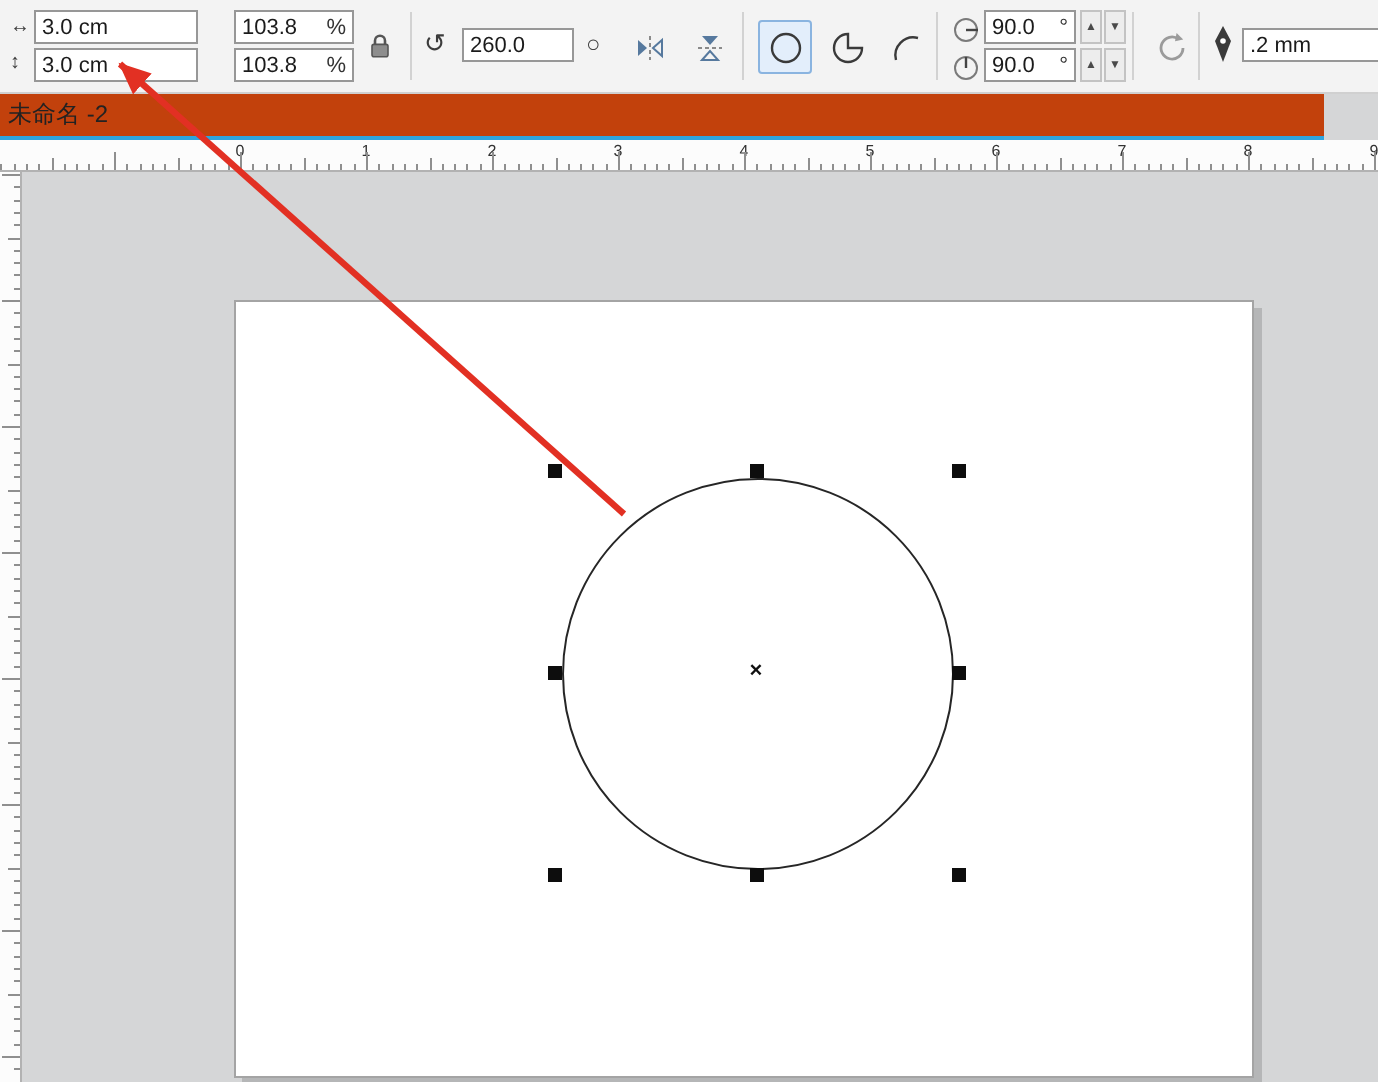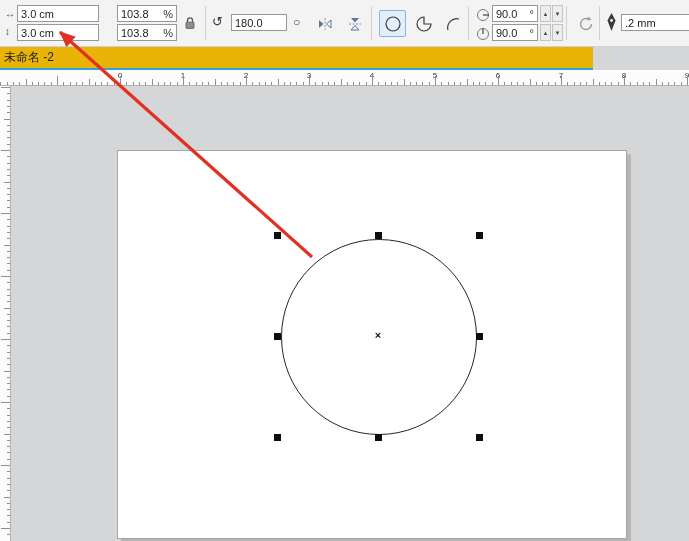--- a/index.html
+++ b/index.html
@@ -29,22 +29,22 @@
     border:1px solid transparent;border-radius:2px;background:transparent;
   }
   .tbtn.active{border-color:#8ab4e0;background:#e3eefb}
   .spin{
     position:absolute;width:11px;height:17px;box-sizing:border-box;
     display:flex;align-items:center;justify-content:center;
     font-size:6px;color:#4a4a4a;background:#ededed;border:1px solid #c3c3c3;
   }
   
   #tabbar{
-    position:absolute;left:0;top:46px;width:593px;height:22px;
-    background:#eab308;border-bottom:2px solid #2ea4de;z-index:4;
+    position:absolute;left:0;top:46px;width:662px;height:22px;
+    background:#c2410c;border-bottom:2px solid #2ea4de;z-index:4;
     display:flex;align-items:center;font-size:12px;color:#222;
   }
   #tabbar .tab{padding:0 6px 0 4px;height:100%;display:flex;align-items:center}
   
   #hruler{
     position:absolute;left:0;top:70px;width:689px;height:15px;
     background:#fcfcfc;border-bottom:1px solid #b2b2b2;z-index:3;overflow:hidden;
   }
   #vruler{
     position:absolute;left:0;top:86px;width:10px;height:455px;
@@ -101,21 +101,21 @@
     <svg class="icon" width="12" height="14" viewBox="0 0 12 14">
       <path d="M3.5 6.2 V4.4 a2.5 2.5 0 0 1 5 0 V6.2" fill="none" stroke="#555" stroke-width="1.3"></path>
       <rect x="2" y="6.2" width="8" height="6.2" rx="1" fill="#8d8d8d" stroke="#555" stroke-width="0.8"></rect>
     </svg>
   </div>
 
   <div class="sep" style="left:205px"></div>
 
   <span class="ticon" style="left:212px;top:15px;font-size:13px">↺</span>
   <div class="fld" style="left:231px;top:14px;width:56px">
-    <span class="val">180.0</span>
+    <span class="val">260.0</span>
   </div>
   <span class="ticon" style="left:293px;top:16px;font-size:12px;color:#444">○</span>
 
   <div class="tbtn" style="left:312px;top:11px">
     <svg class="icon" width="16" height="16" viewBox="0 0 16 16">
       <polygon points="2,4 6.5,8 2,12" fill="#56799e"></polygon>
       <polygon points="14,4 9.5,8 14,12" fill="none" stroke="#56799e" stroke-width="1"></polygon>
       <line x1="8" y1="2" x2="8" y2="14" stroke="#8a8a8a" stroke-dasharray="2 1.5"></line>
     </svg>
   </div>

